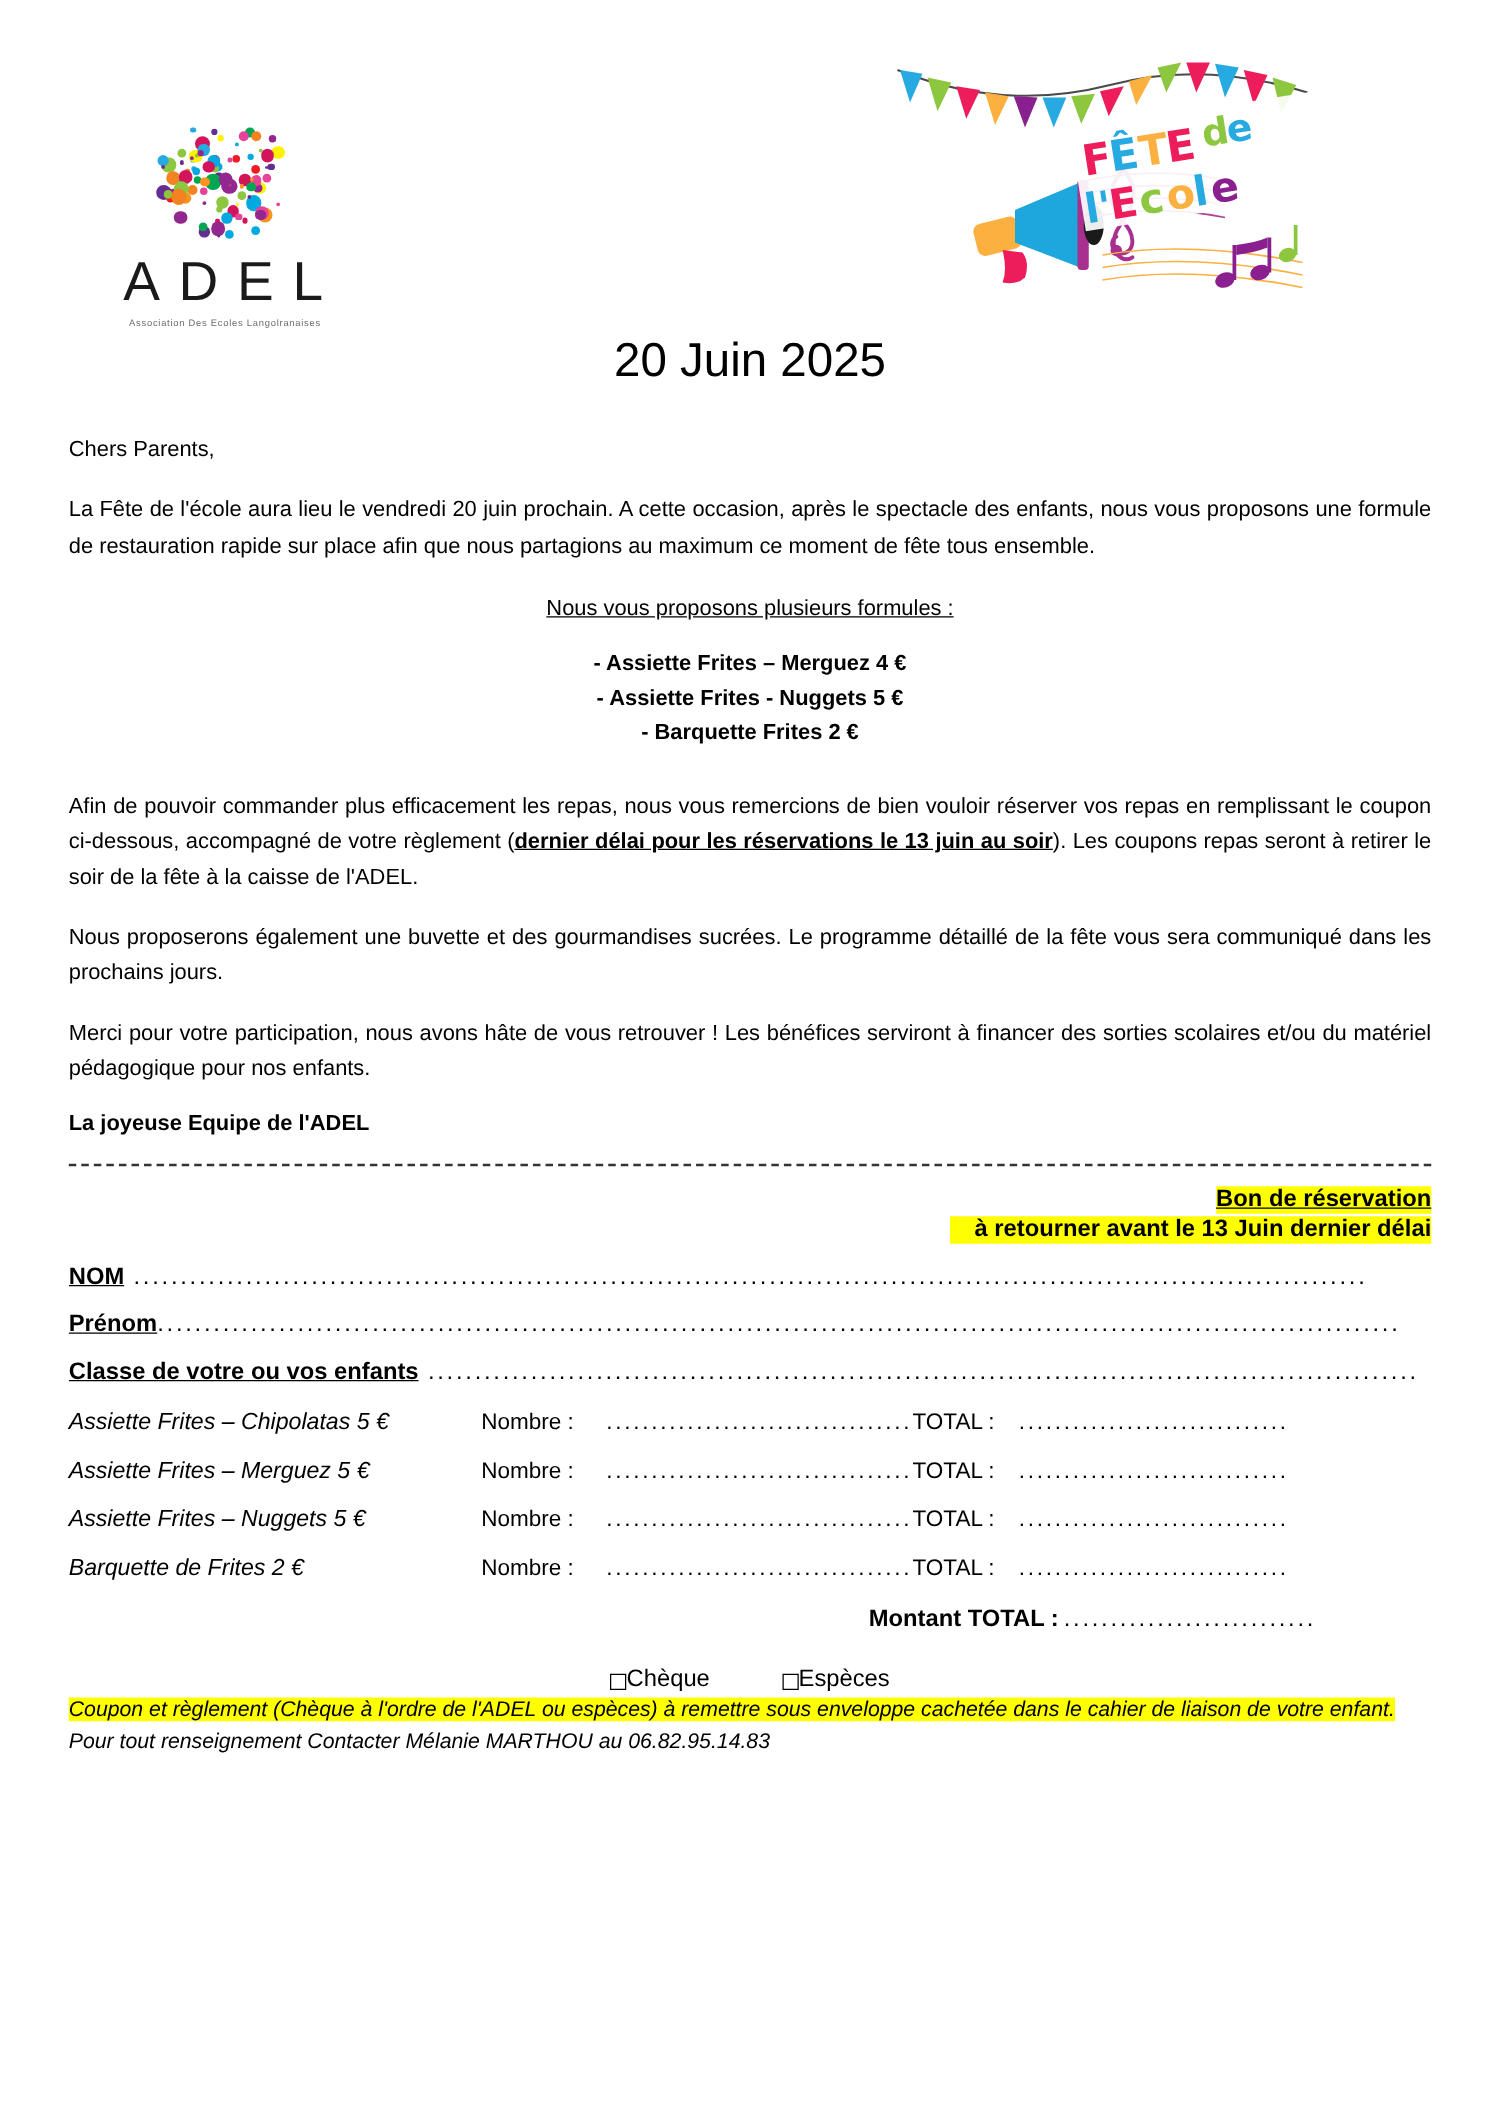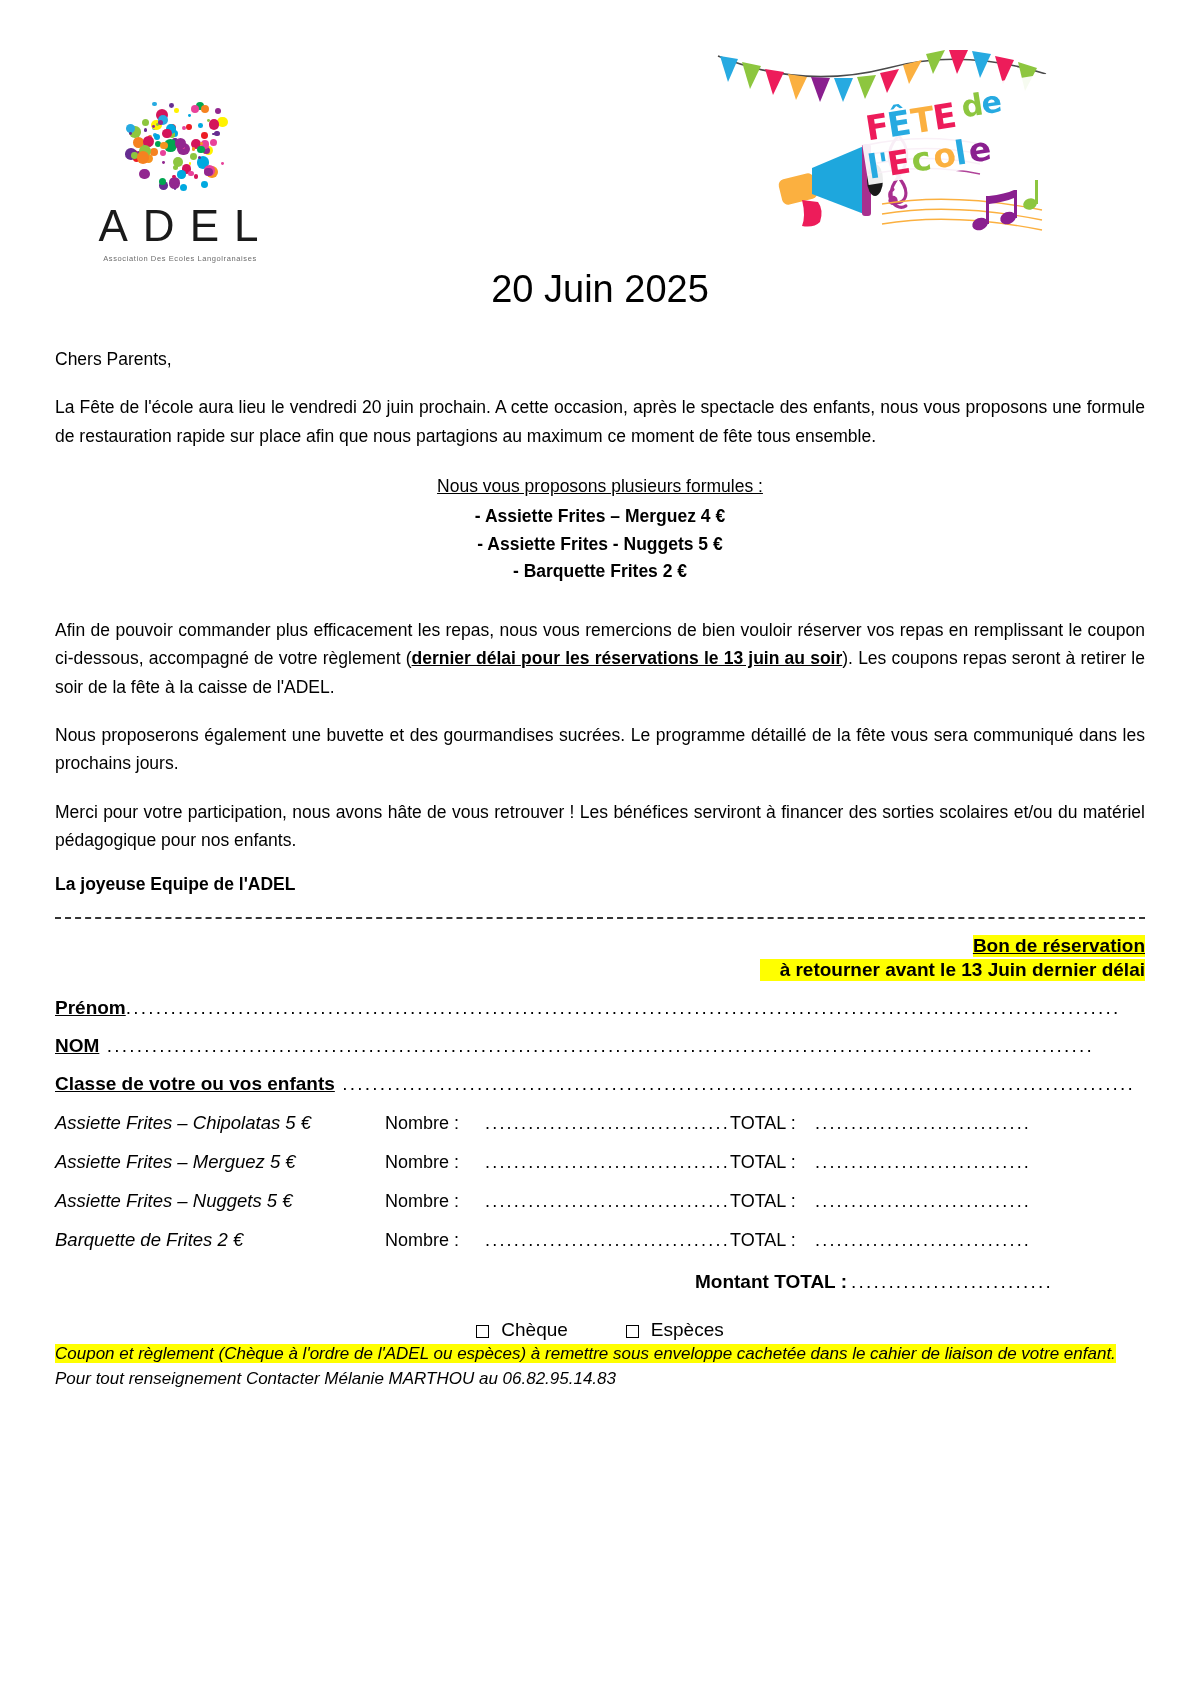--- a/index.html
+++ b/index.html
@@ -59,21 +59,21 @@
     line-height:1.62;
     text-align:justify;
     margin:0 0 20px 0;
   }
   .u { text-decoration:underline; }
   .b { font-weight:700; }
 
   
   .formules { text-align:center; margin:26px 0 30px 0; }
   .formules .head {
-    font-size:17.5px; text-decoration:underline; margin-bottom:6px;
+    font-size:17.5px; text-decoration:underline; margin-bottom:20px;
     font-family:"Liberation Sans", sans-serif;
   }
   .formules .item {
     font-size:17.5px; font-weight:700; line-height:1.58;
     font-family:"Liberation Sans", sans-serif;
   }
 
   .signoff {
     font-size:17.5px; font-weight:700; margin:6px 0 0 0;
     font-family:"Liberation Sans", sans-serif;
@@ -125,21 +125,21 @@
   .montant-row {
     display:flex; align-items:baseline; margin-top:20px; font-size:19px; white-space:nowrap;
   }
   .montant-spacer { flex:0 0 640px; }
   .montant-label { flex:0 0 auto; font-weight:700; }
   .montant-dots { flex:1 1 auto; overflow:hidden; letter-spacing:2.2px; margin-left:4px; }
 
   .pay-row {
     display:flex; justify-content:center; gap:58px; margin-top:26px; font-size:19px;
   }
-  .pay-opt { display:flex; align-items:center; gap:12px; }
+  .pay-opt { display:flex; align-items:center; gap:0; }
   .checkbox {
     width:13px; height:13px; border:1.6px solid #000; display:inline-block;
     position:relative; top:1px;
   }
 
   
   .footer { }
   .footer .note {
     font-style:italic; font-size:17px; line-height:1.5;
     font-family:"Liberation Sans", sans-serif;
@@ -360,27 +360,27 @@
     <p class="signoff">La joyeuse Equipe de l'ADEL</p>
 
     <div class="cutline"></div>
 
     <div class="coupon-head">
       <div><span class="l1 hl">Bon de réservation</span></div>
       <div><span class="l2 hl">à retourner avant le 13 Juin dernier délai</span></div>
     </div>
 
     <div class="field-row">
+      <span class="field-label">NOM</span>
+      <span class="dots">&nbsp;....................................................................................................................................</span>
+    </div>
+
+    <div class="field-row">
       <span class="field-label">Prénom</span>
       <span class="dots">.....................................................................................................................................</span>
-    </div>
-
-    <div class="field-row">
-      <span class="field-label">NOM</span>
-      <span class="dots">&nbsp;....................................................................................................................................</span>
     </div>
 
     <div class="field-row">
       <span class="field-label">Classe de votre ou vos enfants</span>
       <span class="dots">&nbsp;..........................................................................................................</span>
     </div>
 
     <div class="order">
 
       <div class="order-row">

